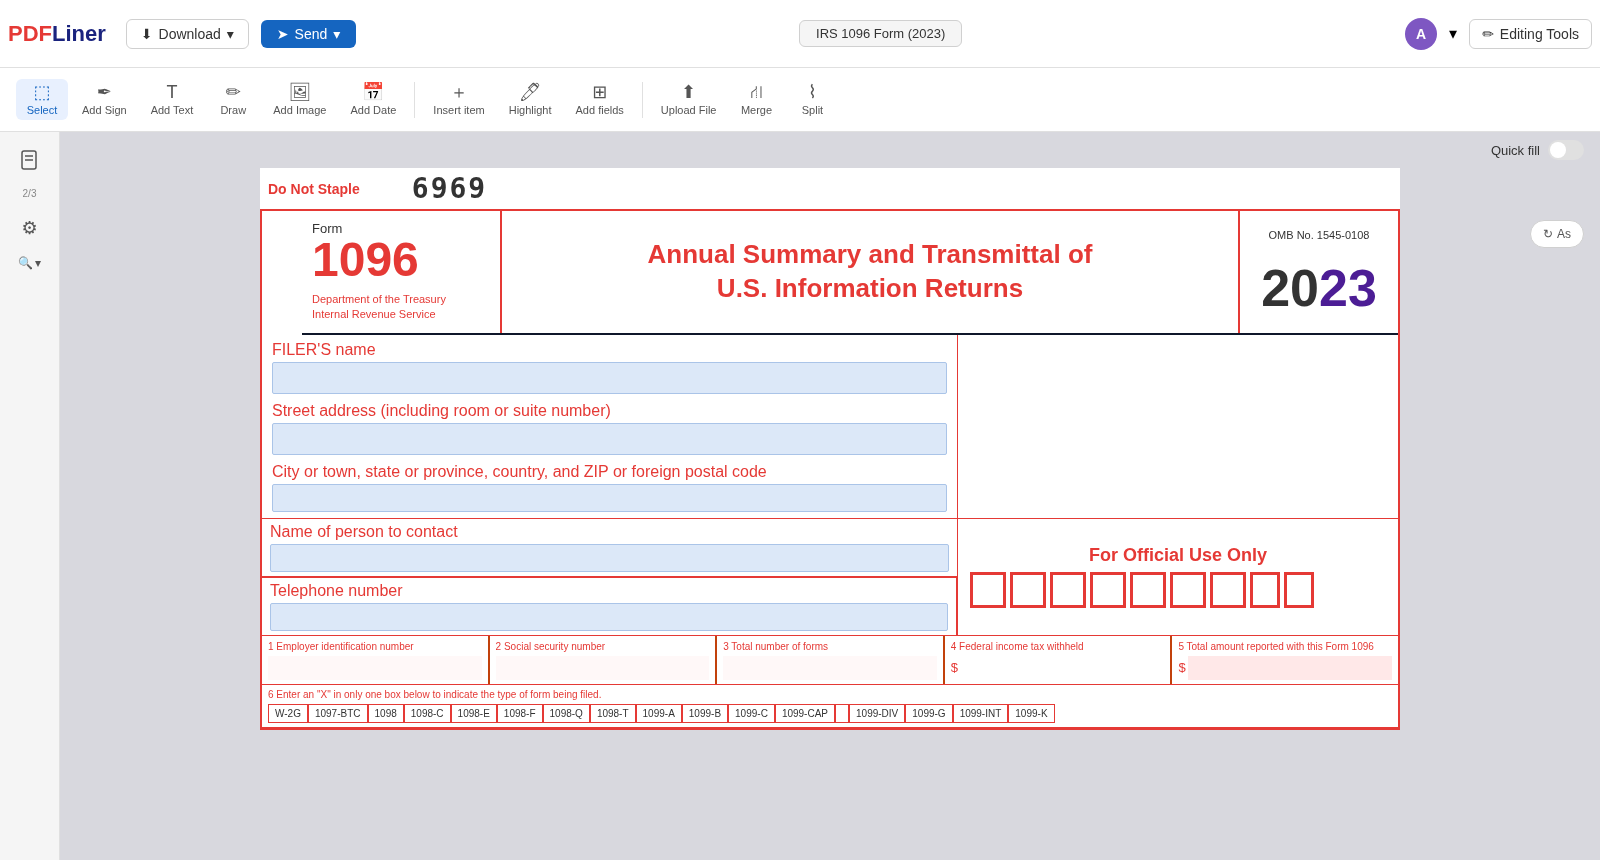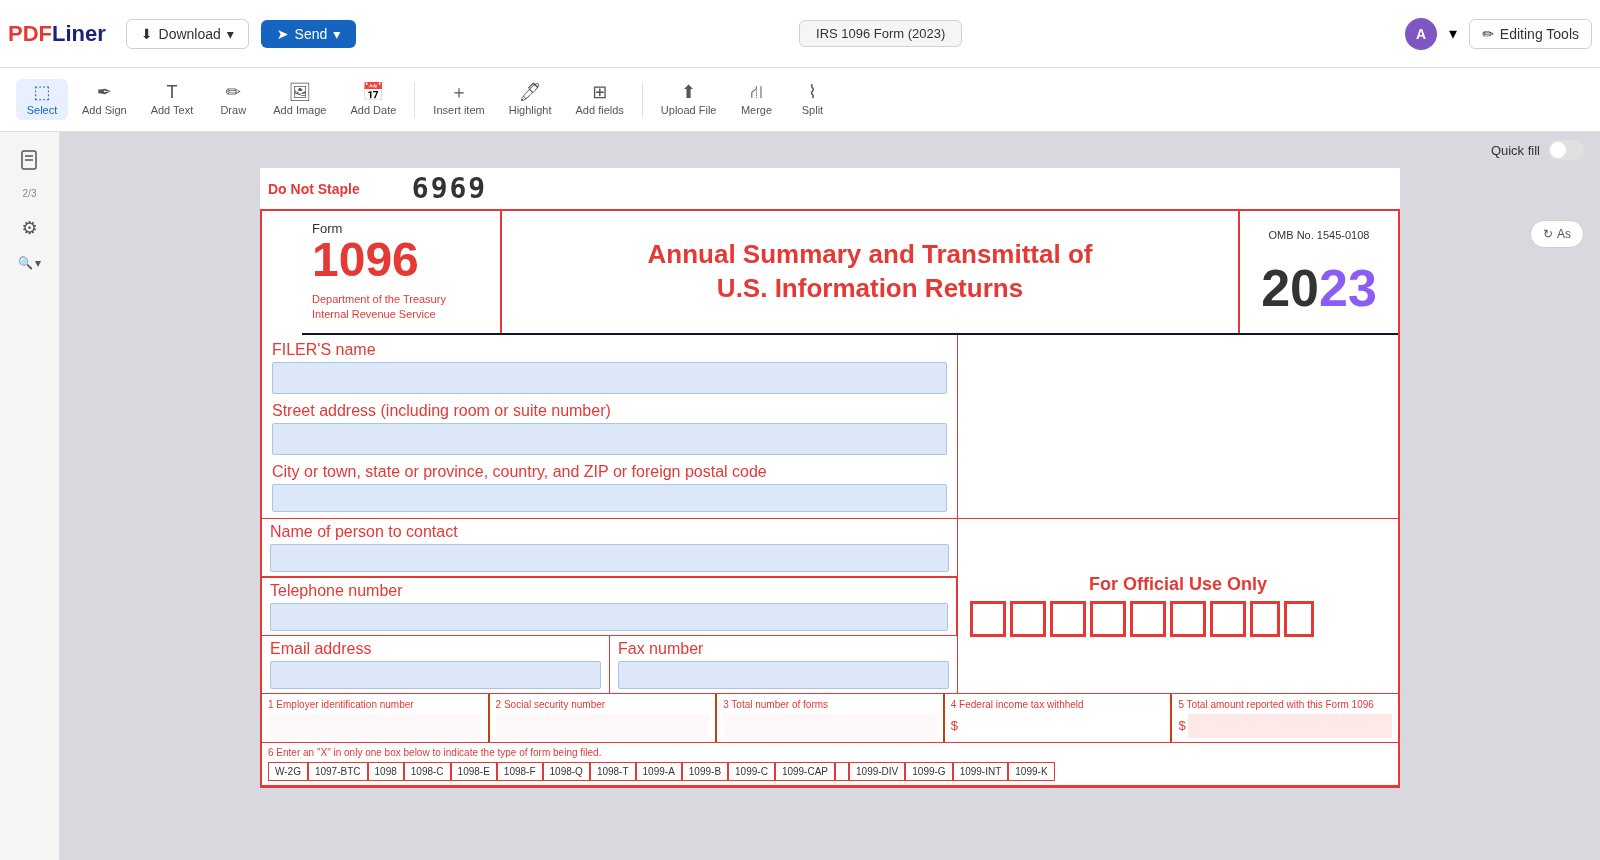--- a/index.html
+++ b/index.html
@@ -359,21 +359,21 @@
       color: #333;
       text-align: center;
     }
     .year-display {
       font-size: 52px;
       font-weight: bold;
       color: #333;
       line-height: 1;
     }
     .year-display .year-accent {
-      color: #8b5cf6;
+      color: #4c1d95;
     }
 
     
     .filer-section {
       display: flex;
       border-bottom: 1px solid #e53935;
     }
     .filer-main {
       flex: 1;
       border-right: 1px solid #e53935;
@@ -718,30 +718,20 @@
           <div class="contact-name-row contact-cell">
             <div class="field-label">Name of person to contact</div>
             <div class="field-input"></div>
           </div>
           <div style="display:flex; border-top:1px solid #e53935;">
             <div style="flex:1; padding:4px 8px; border-right:1px solid #e53935;">
               <div class="field-label">Telephone number</div>
               <div class="field-input"></div>
             </div>
           </div>
-          <div style="display:flex; border-top:1px solid #e53935;">
-            <div style="flex:1; padding:4px 8px; border-right:1px solid #e53935;">
-              <div class="field-label">Email address</div>
-              <div class="field-input"></div>
-            </div>
-            <div style="flex:1; padding:4px 8px;">
-              <div class="field-label">Fax number</div>
-              <div class="field-input"></div>
-            </div>
-          </div>
         </div>
 
         <div class="contact-right">
           <div class="for-official-use-area">
             <div class="official-use-title">For Official Use Only</div>
             <div style="display:flex; gap:4px;">
               <div class="official-use-squares">
                 <div class="official-square"></div>
                 <div class="official-square"></div>
                 <div class="official-square"></div>

